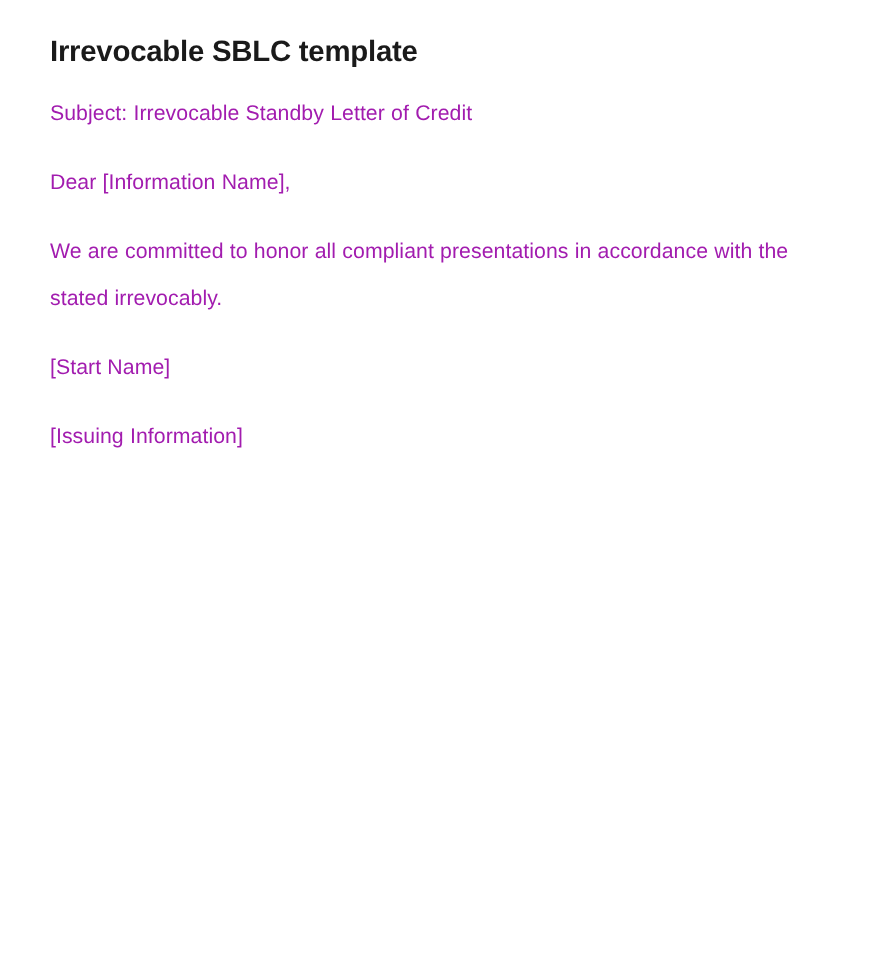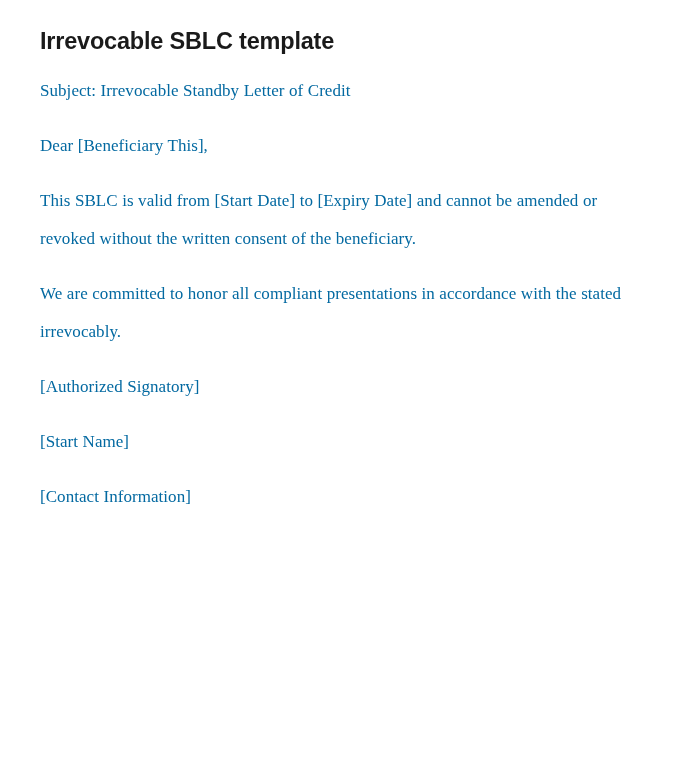--- a/index.html
+++ b/index.html
@@ -30,40 +30,37 @@
     color: #1a1a1a;
     margin: 0 0 16px 0;
   }
   .doc-body {
     width: 596px;
   }
   .para {
     font-size: 17px;
     font-weight: 400;
     line-height: 38px;
-    color: #0369a1;
+    color: #a21caf;
     margin: 0 0 17px 0;
     letter-spacing: 0.05px;
     word-spacing: 0.2px;
-    font-family: Liberation Serif, serif;
   }
   .para:last-child {
     margin-bottom: 0;
   }
 </style>
 </head>
 <body>
 
 <div class="page">
 
   <h1 class="doc-title">Irrevocable SBLC template</h1>
 
   <div class="doc-body">
     <p class="para">Subject: Irrevocable Standby Letter of Credit</p>
-    <p class="para">Dear [Beneficiary This],</p>
-    <p class="para">This SBLC is valid from [Start Date] to [Expiry Date] and cannot be amended or revoked without the written consent of the beneficiary.</p>
+    <p class="para">Dear [Information Name],</p>
     <p class="para">We are committed to honor all compliant presentations in accordance with the stated irrevocably.</p>
-    <p class="para">[Authorized Signatory]</p>
     <p class="para">[Start Name]</p>
-    <p class="para">[Contact Information]</p>
+    <p class="para">[Issuing Information]</p>
   </div>
 
 </div>
 
 </body></html>

